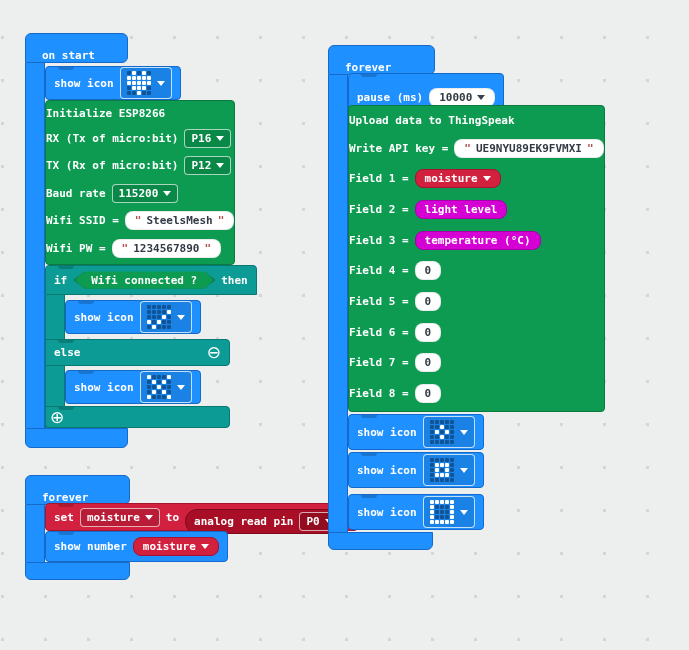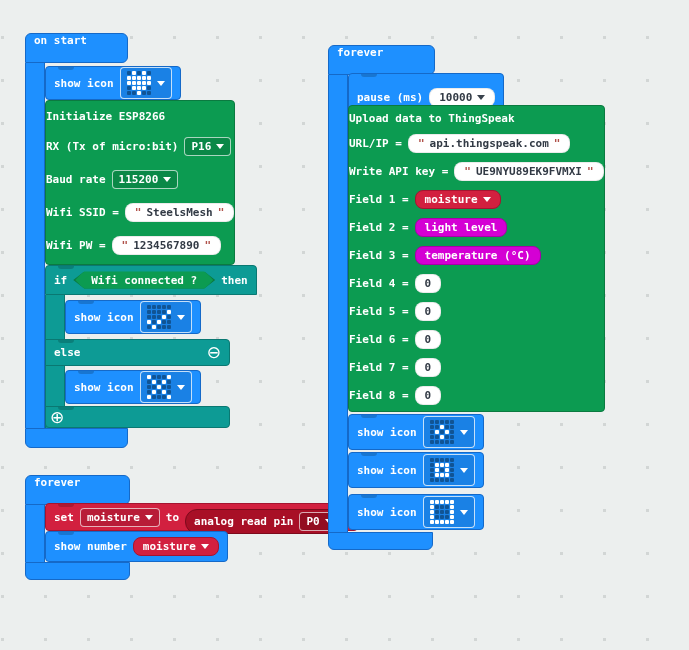--- a/index.html
+++ b/index.html
@@ -13,21 +13,21 @@
   .ws{position:relative;width:689px;height:650px;}
   .group{position:absolute;}
   .blk{box-sizing:border-box;font:700 11px "DejaVu Sans Mono","Liberation Mono",monospace;color:#fff;}
   .abs{position:absolute;}
   
   .blue{background:var(--blue);border:1px solid var(--blue_dark);}
   .green{background:var(--green);border:1px solid var(--green_dark);}
   .teal{background:var(--teal);border:1px solid var(--teal_dark);}
   .red{background:var(--crimson);border:1px solid var(--crimson_dark);}
   
-  .c-head{border-radius:6px 6px 6px 0;display:flex;align-items:flex-start;padding:0 8px;}
+  .c-head{border-radius:6px 6px 6px 0;display:flex;align-items:flex-end;padding:0 16px;}
   .c-spine{width:20px;border-top:none;border-bottom:none;}
   .c-foot{border-radius:0 0 6px 6px;height:20px;}
   
   .stmt{display:flex;align-items:center;gap:6px;padding:0 8px;border-radius:4px;white-space:nowrap;text-align:center;}
   .stmt::before{content:"";position:absolute;top:0;left:12px;width:16px;height:3px;
     background:rgba(0,0,0,.18);border-radius:0 0 3px 3px;}
   .col{display:flex;flex-direction:column;justify-content:space-around;padding:2px 0;align-items:flex-start;}
   .row{display:flex;align-items:center;gap:6px;white-space:nowrap;}
   
   .dd{display:inline-flex;align-items:center;gap:5px;background:rgba(0,0,0,.12);
@@ -107,20 +107,27 @@
           <span class="lbl">Initialize ESP8266</span>
         </div>
       <div class="row">
         <span class="lbl">RX (Tx of micro:bit)</span>
         <span class="dd">
             <span>P16</span>
             <i class="arr"></i>
           </span>
       </div>
       <div class="row">
+        <span class="lbl">TX (Rx of micro:bit)</span>
+        <span class="dd">
+            <span>P12</span>
+            <i class="arr"></i>
+          </span>
+      </div>
+      <div class="row">
         <span class="lbl">Baud rate</span>
         <span class="dd">
             <span>115200</span>
             <i class="arr"></i>
           </span>
       </div>
       <div class="row">
         <span class="lbl">Wifi SSID =</span>
         <span class="pill whitepill str">
             <span>SteelsMesh</span>
@@ -266,26 +273,20 @@
           <span>10000</span>
           <i class="arr dark"></i>
         </span>
     </div>
 
     <div class="blk abs green col" style="left:20px;top:60px;min-width:225px;width:max-content;height:307px;border-radius:4px;">
       <div class="row">
           <span class="lbl">Upload data to ThingSpeak</span>
         </div>
       <div class="row">
-        <span class="lbl">URL/IP =</span>
-        <span class="pill whitepill str">
-            <span>api.thingspeak.com</span>
-          </span>
-      </div>
-      <div class="row">
         <span class="lbl">Write API key =</span>
         <span class="pill whitepill str">
             <span>UE9NYU89EK9FVMXI</span>
           </span>
       </div>
       <div class="row">
         <span class="lbl">Field 1 =</span>
         <span class="pill crimsonpill">
             <span>moisture</span>
             <i class="arr"></i>

